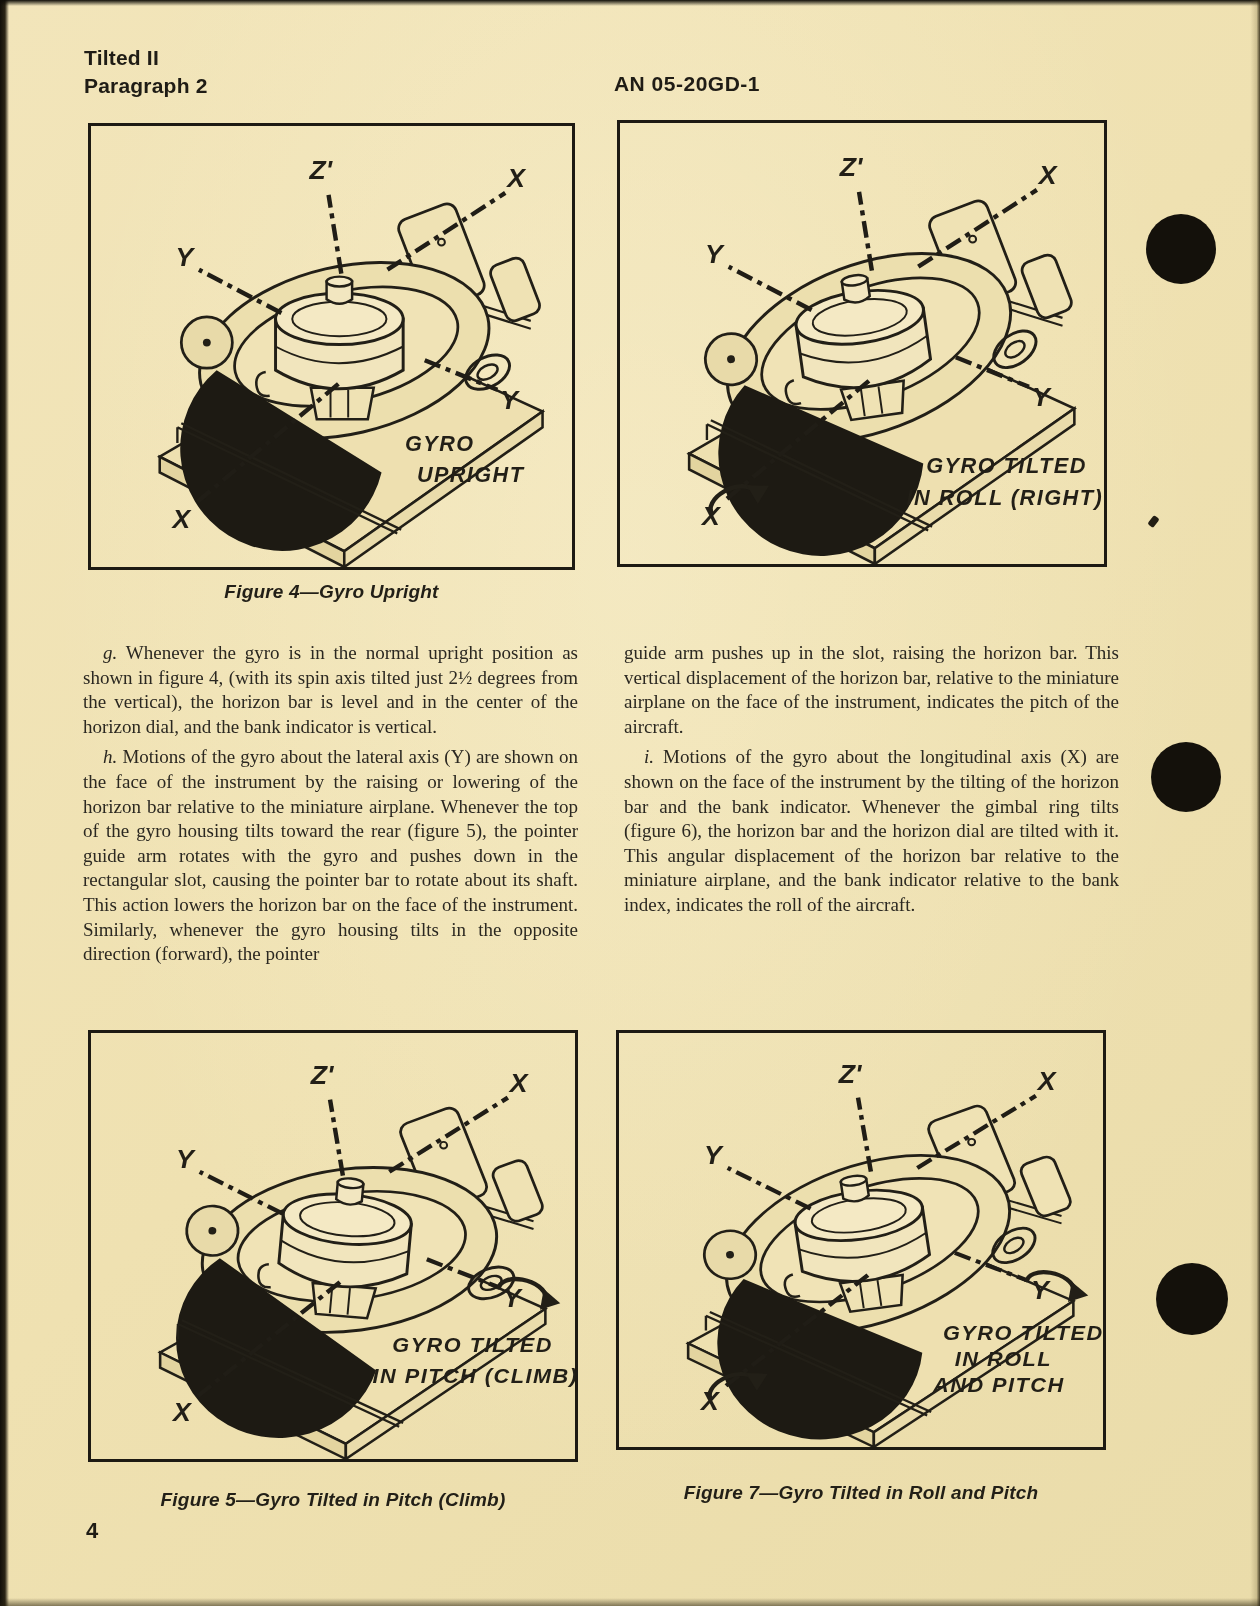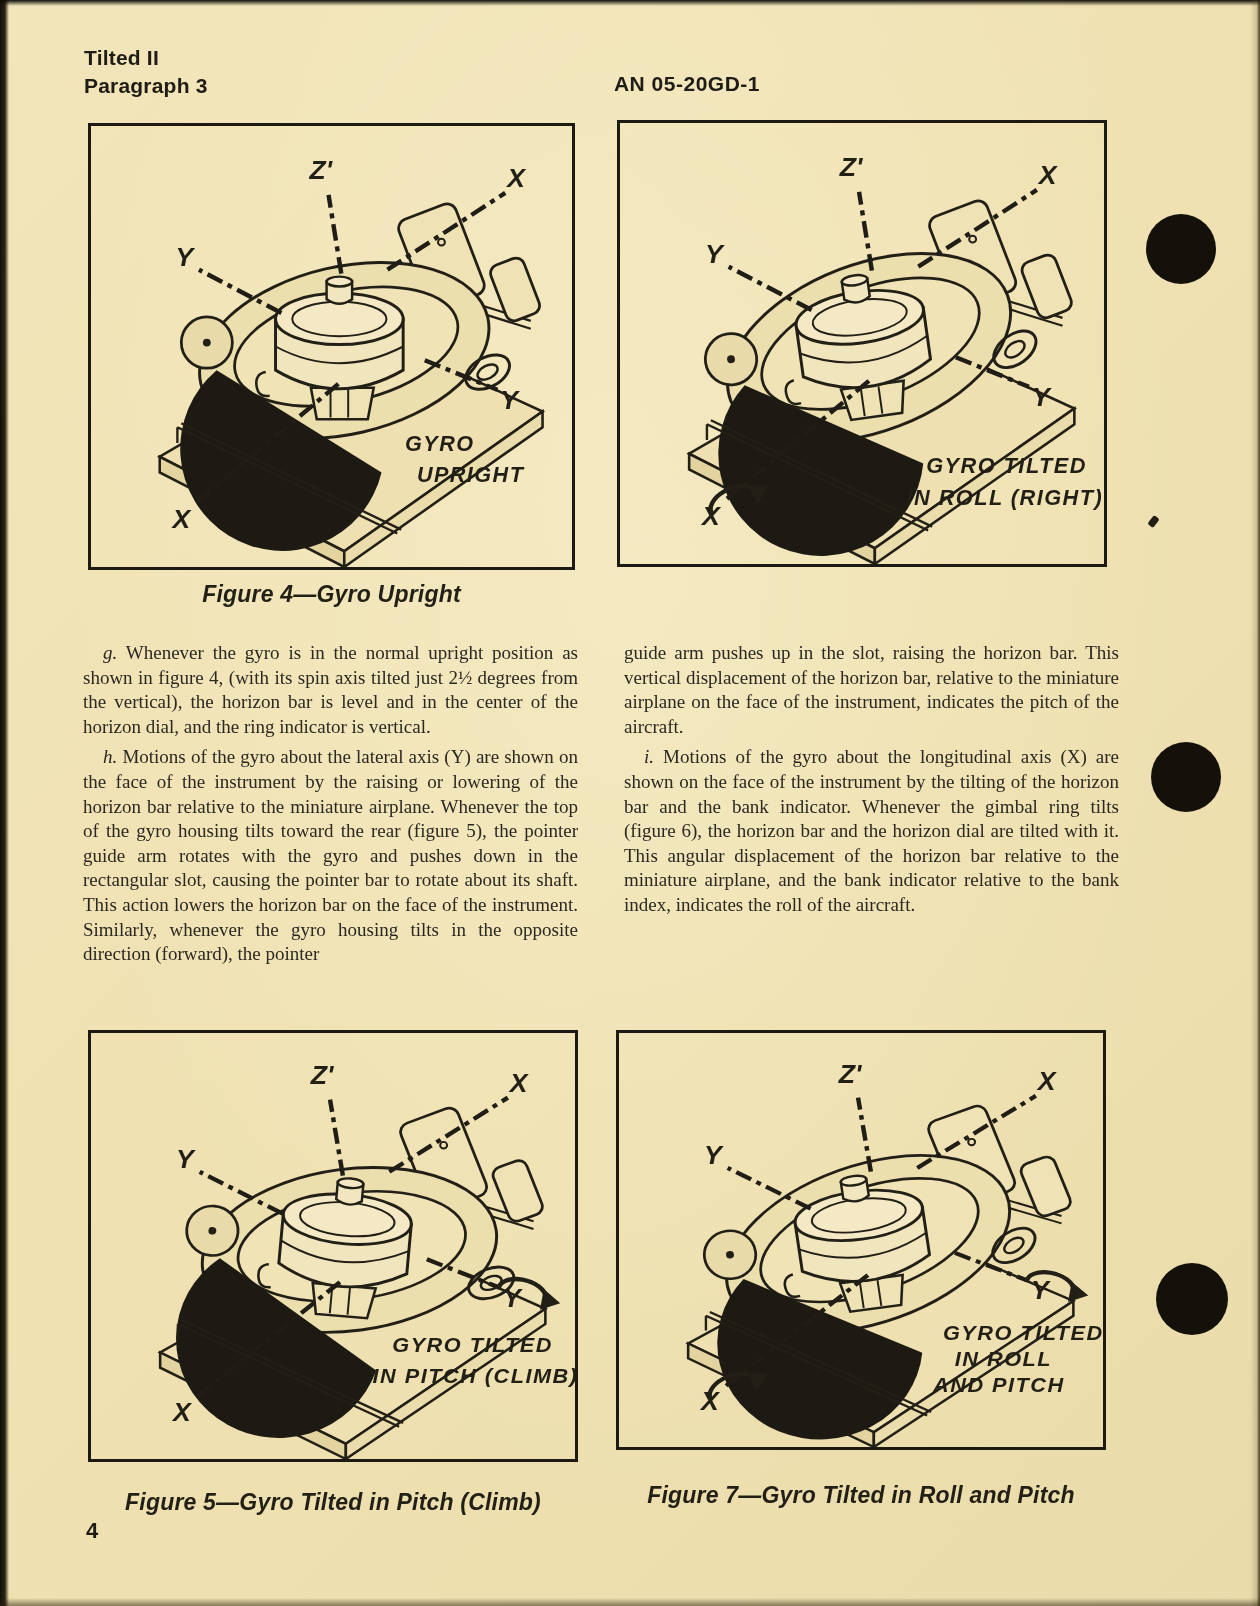--- a/index.html
+++ b/index.html
@@ -36,21 +36,21 @@
     font-weight:bold; font-size:21px; color:#1f1c15; letter-spacing:0.5px; }
 
   .figure-box { position:absolute; border:3px solid #1d1a13; }
   .figure-box svg { display:block; width:100%; height:100%; }
   .box-fig4 { left:88px;  top:123px;  width:487px; height:447px; }
   .box-fig6 { left:617px; top:120px;  width:490px; height:447px; }
   .box-fig5 { left:88px;  top:1030px; width:490px; height:432px; }
   .box-fig7 { left:616px; top:1030px; width:490px; height:420px; }
 
   .fig-caption { position:absolute; text-align:center; font-weight:bold; font-style:italic;
-    font-size:23px; color:#221f17; letter-spacing:0.2px; }
+    font-size:19px; color:#221f17; letter-spacing:0.2px; }
   .cap-fig4 { left:88px;  top:581px;  width:487px; }
   .cap-fig6 { left:617px; top:578px;  width:490px; }
   .cap-fig5 { left:88px;  top:1489px; width:490px; }
   .cap-fig7 { left:616px; top:1482px; width:490px; }
 
   .columns { position:absolute; left:83px; top:641px; width:1036px; display:flex; gap:46px; }
   .col { width:495px; font-family:"Liberation Serif", serif; font-size:19px;
     line-height:24.6px; text-align:justify; color:#2b2821; }
   .col p { margin-bottom:6px; }
   .col p.indent { text-indent:20px; }
@@ -66,21 +66,21 @@
 <body>
 
 <div class="page">
   <div class="edge-left"></div>
   <div class="edge-top"></div>
   <div class="edge-right"></div>
   <div class="edge-bottom"></div>
 
   <div class="header-left">
     <div>Tilted II</div>
-    <div>Paragraph 3</div>
+    <div>Paragraph 2</div>
   </div>
   <div class="doc-code">AN 05-20GD-1</div>
 
   <div class="figure-box box-fig4">
     <svg class="gyro" viewBox="0 0 490 448" preserveAspectRatio="none">
         <path d="M70,336 L258,432 L460,290 L286,210 Z" fill="#eee0b0" stroke="#221f17" stroke-width="2.6"></path>
         <path d="M70,336 L70,352 L258,448 L258,432 Z" fill="#e3d49f" stroke="#221f17" stroke-width="2.6"></path>
         <path d="M258,432 L258,448 L460,306 L460,290 Z" fill="#eadcab" stroke="#221f17" stroke-width="2.6"></path>
         <path d="M282,146 L448,198 M282,154 L448,206" fill="none" stroke="#221f17" stroke-width="2.2"></path>
         <rect x="326" y="84" width="62" height="98" rx="10" transform="rotate(-21 357 133)" fill="#efe2b4" stroke="#221f17" stroke-width="2.8"></rect>
@@ -163,21 +163,21 @@
         </g>
         <text x="310" y="356" class="inner-label">GYRO TILTED</text>
         <text x="290" y="388" class="inner-label">IN ROLL (RIGHT)</text>
       </svg>
   </div>
 
   <div class="fig-caption cap-fig4">Figure 4—Gyro Upright</div>
 
   <div class="columns">
     <div class="col">
-      <p class="indent"><span class="lead">g.</span><span> Whenever the gyro is in the normal upright position as shown in figure 4, (with its spin axis tilted just 2½ degrees from the vertical), the horizon bar is level and in the center of the horizon dial, and the ring indicator is vertical.</span></p>
+      <p class="indent"><span class="lead">g.</span><span> Whenever the gyro is in the normal upright position as shown in figure 4, (with its spin axis tilted just 2½ degrees from the vertical), the horizon bar is level and in the center of the horizon dial, and the bank indicator is vertical.</span></p>
       <p class="indent"><span class="lead">h.</span><span> Motions of the gyro about the lateral axis (Y) are shown on the face of the instrument by the raising or lowering of the horizon bar relative to the miniature airplane. Whenever the top of the gyro housing tilts toward the rear (figure 5), the pointer guide arm rotates with the gyro and pushes down in the rectangular slot, causing the pointer bar to rotate about its shaft. This action lowers the horizon bar on the face of the instrument. Similarly, whenever the gyro housing tilts in the opposite direction (forward), the pointer</span></p>
     </div>
     <div class="col">
       <p><span>guide arm pushes up in the slot, raising the horizon bar. This vertical displacement of the horizon bar, relative to the miniature airplane on the face of the instrument, indicates the pitch of the aircraft.</span></p>
       <p class="indent"><span class="lead">i.</span><span> Motions of the gyro about the longitudinal axis (X) are shown on the face of the instrument by the tilting of the horizon bar and the bank indicator. Whenever the gimbal ring tilts (figure 6), the horizon bar and the horizon dial are tilted with it. This angular displacement of the horizon bar relative to the miniature airplane, and the bank indicator relative to the bank index, indicates the roll of the aircraft.</span></p>
     </div>
   </div>
 
   <div class="figure-box box-fig5">
     <svg class="gyro" viewBox="0 0 490 448" preserveAspectRatio="none">

